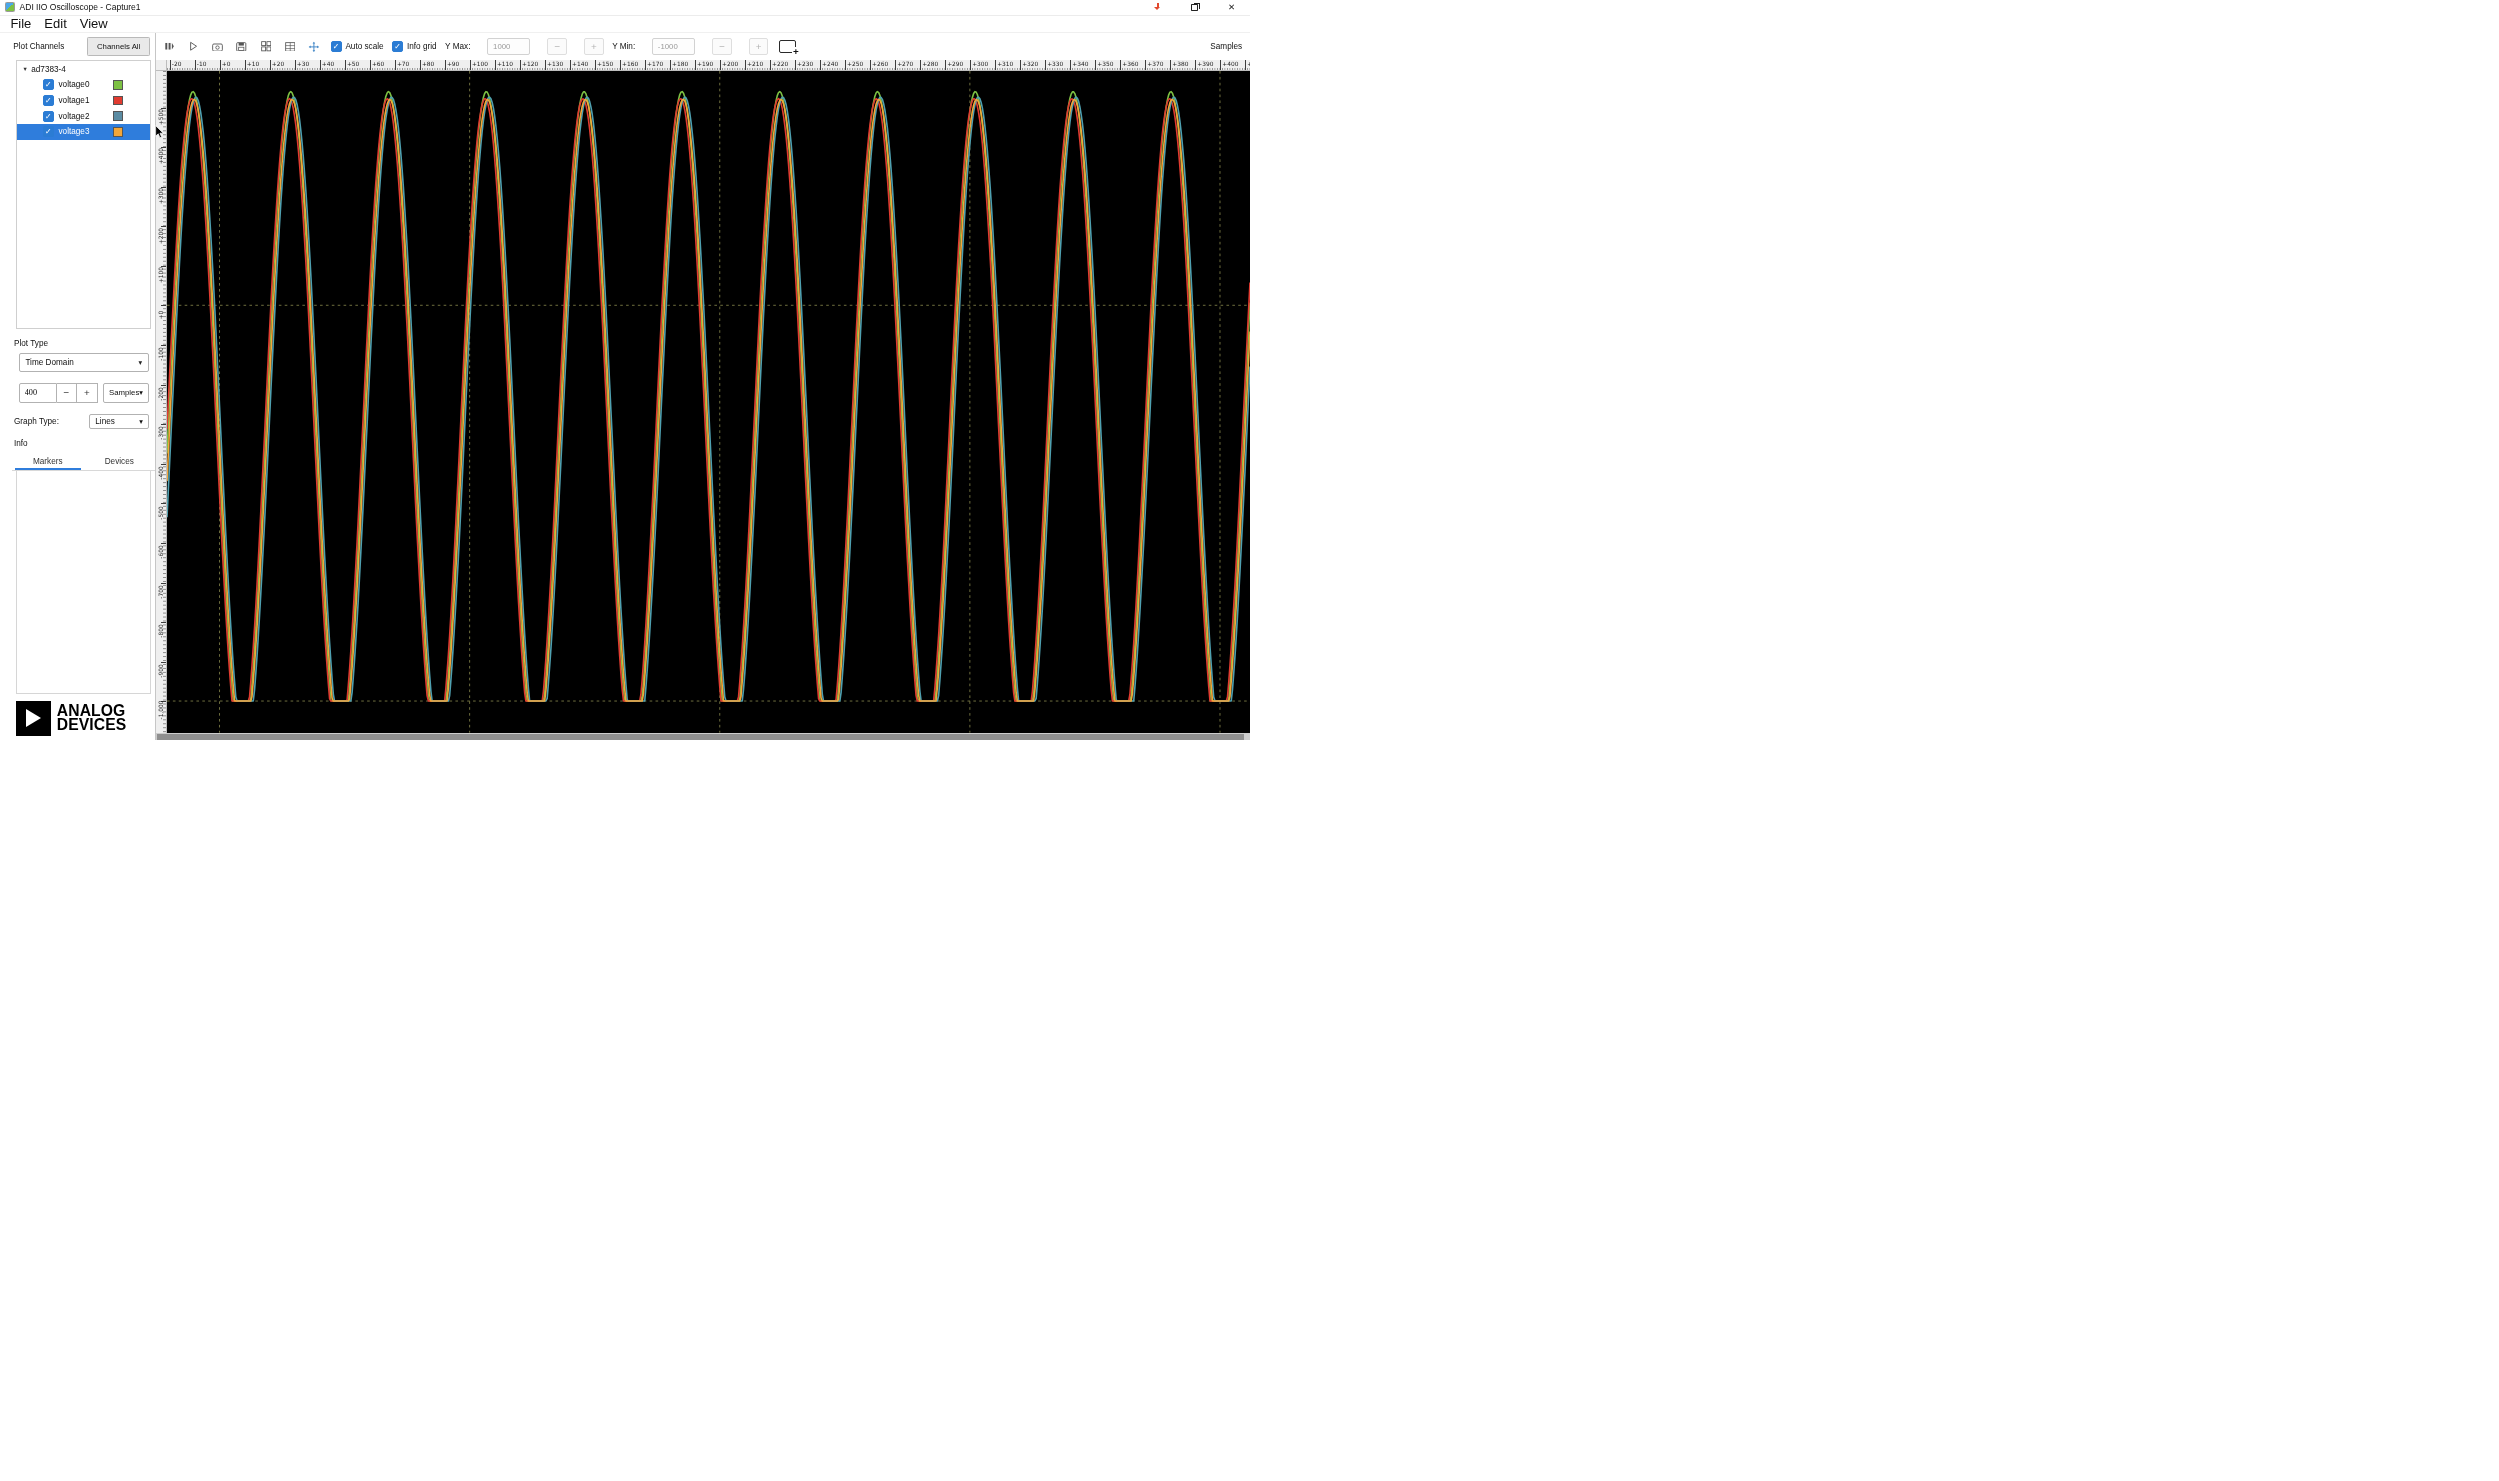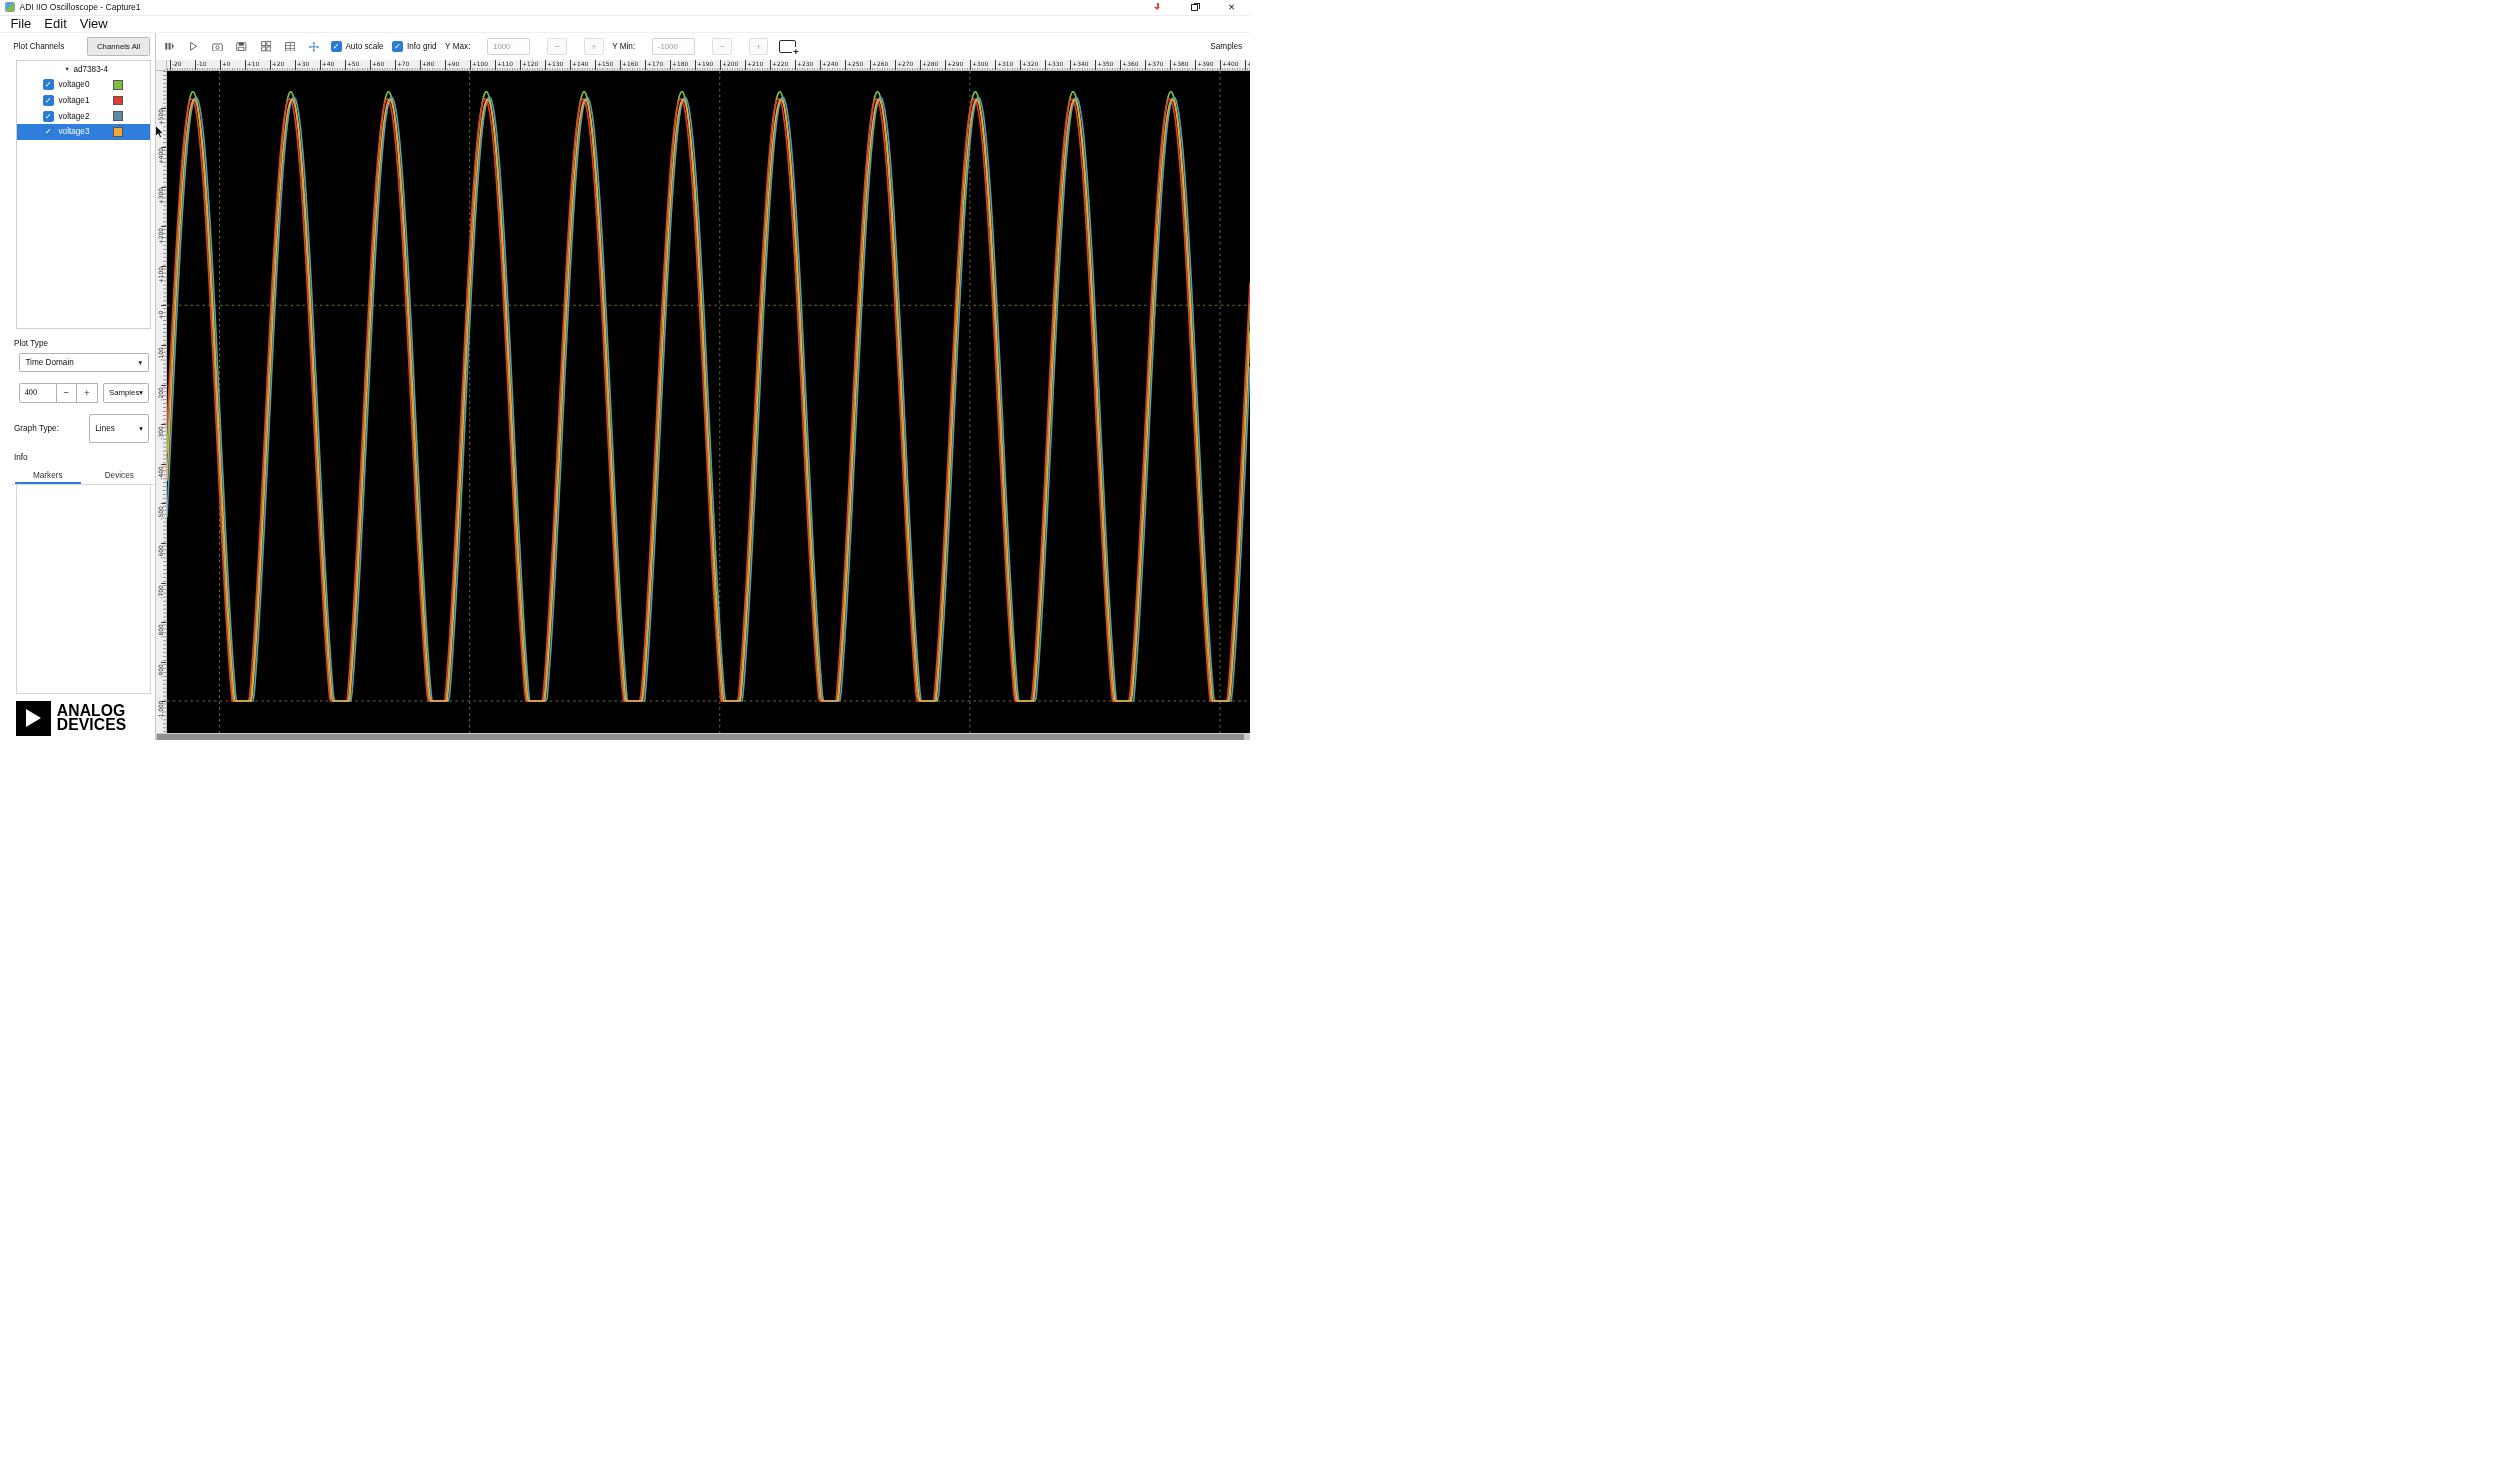--- a/index.html
+++ b/index.html
@@ -22,39 +22,39 @@
   .menu-item{font-size:13px;padding:2.6px 6.5px;}
   
   .content{display:flex;height:708px;}
   
   .sidebar{width:156px;min-width:156px;border-right:0.7px solid #c6c6c6;background:#fff;display:flex;flex-direction:column;position:relative;padding-left:12px;}
   .sb-header{height:27.5px;display:flex;align-items:center;padding:0 5.2px 0 1.3px;}
   .sb-title{font-size:8.2px;}
   .btn-disable{margin-left:auto;font-size:7.8px;padding:3.9px 8.5px;background:#e9e9e9;border:0.7px solid #b9b9b9;border-radius:1.3px;color:#111;}
   .tree{margin:0 3.9px;height:269px;border:0.7px solid #cfcfcf;background:#fff;overflow:hidden;}
   .tree-row{height:15.7px;display:flex;align-items:center;font-size:8.2px;}
-  .device-row{padding-left:6.5px;gap:4.6px;justify-content:center;}
+  .device-row{padding-left:6.5px;gap:4.6px;}
   .expander{font-size:6.5px;color:#333;}
   .channel-row{padding-left:26px;gap:4.6px;}
   .channel-row.selected{background:#2f7ddc;color:#fff;}
   .checkbox{width:11px;height:11px;border-radius:2px;background:#2b7cd4;color:#fff;font-size:7.8px;
     display:flex;align-items:center;justify-content:center;flex:none;border:0.7px solid #2b7cd4;}
   .swatch{width:9.8px;height:9.8px;border:0.7px solid #555;margin-left:auto;margin-right:27.5px;flex:none;}
   .sb-label{font-size:8.2px;margin:9.8px 0 0 2px;}
   .combo{margin:4.6px 5.9px 0 6.5px;height:19.6px;border:0.7px solid #b2b2b2;border-radius:2px;background:#fff;
     display:flex;align-items:center;padding:0 5.9px;font-size:8.2px;}
   .combo .chev{margin-left:auto;font-size:7.2px;color:#222;}
   .count-row{margin:11px 5.9px 0 6.5px;display:flex;align-items:stretch;height:19.6px;}
   .count-input{width:38px;border:0.7px solid #b2b2b2;border-radius:2px 0 0 2px;padding:0 5.2px;font-size:8.2px;font-family:Liberation Serif, serif;}
   .step-btn{width:23.5px;border:0.7px solid #b2b2b2;border-left:none;background:#fff;font-size:9.8px;color:#333;
     display:flex;align-items:center;justify-content:center;}
   .count-row .combo-sm{margin-left:5.2px;flex:1;height:19.6px;border:0.7px solid #b2b2b2;border-radius:2px;display:flex;align-items:center;padding:0 5.2px;font-size:7.8px;background:#fff;}
   .combo-sm .chev{margin-left:auto;font-size:7.2px;}
   .graph-row{margin:11px 5.9px 0 2px;display:flex;align-items:center;}
-  .graph-row .combo-sm{margin-left:auto;width:60px;height:29px;border:0.7px solid #b2b2b2;border-radius:2px;display:flex;align-items:center;padding:0 5.2px;font-size:8.2px;background:#fff;}
+  .graph-row .combo-sm{margin-left:auto;width:60px;height:15px;border:0.7px solid #b2b2b2;border-radius:2px;display:flex;align-items:center;padding:0 5.2px;font-size:8.2px;background:#fff;}
   .tabs{margin-top:5.2px;display:flex;height:18.3px;border-bottom:0.7px solid #d8d8d8;}
   .tab{width:50%;display:flex;align-items:center;justify-content:center;font-size:8.2px;color:#333;position:relative;}
   .tab.active::after{content:"";position:absolute;left:2.6px;right:2.6px;bottom:0;height:2px;background:#2f7ddc;}
   .info-box{flex:1;margin:0 3.9px;border:0.7px solid #d6d6d6;border-top:none;background:#fff;}
   .logo{display:flex;align-items:center;gap:5.9px;margin:6.5px 0 5.2px 3.9px;}
   .logo-mark{width:35px;height:35px;background:#000;display:flex;align-items:center;justify-content:center;}
   .logo-tri{width:0;height:0;border-top:9.8px solid transparent;border-bottom:9.8px solid transparent;border-left:15.7px solid #fff;}
   .logo-text{font-weight:bold;font-size:15.7px;line-height:0.92;letter-spacing:0.1px;color:#000;}
   
   .right-col{flex:1;display:flex;flex-direction:column;min-width:0;}

